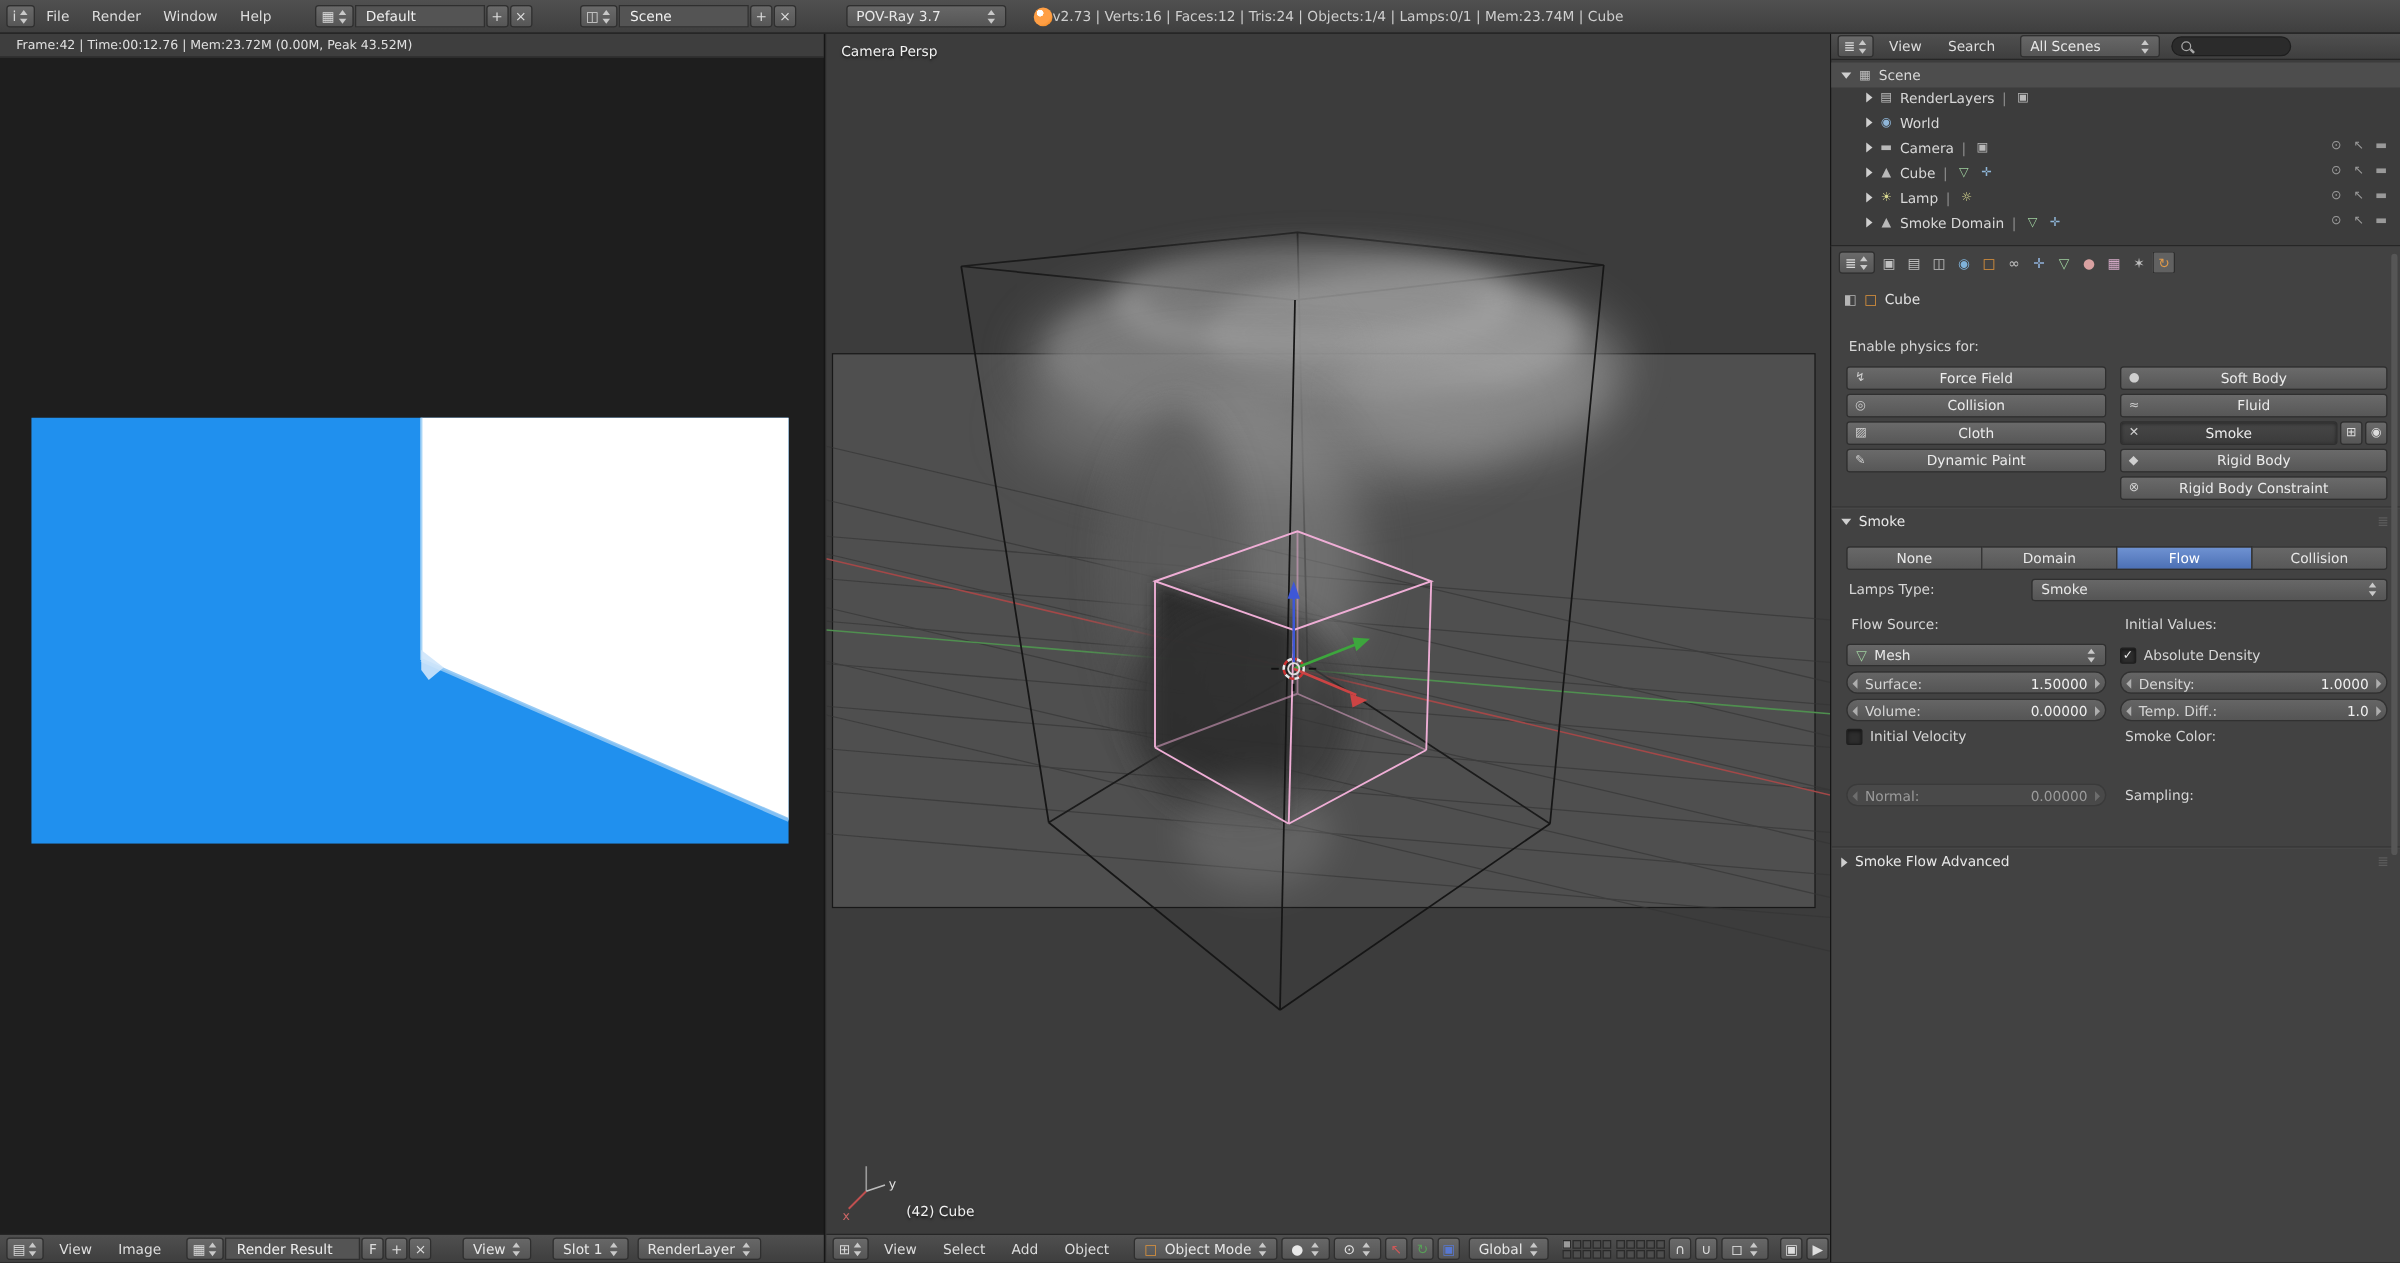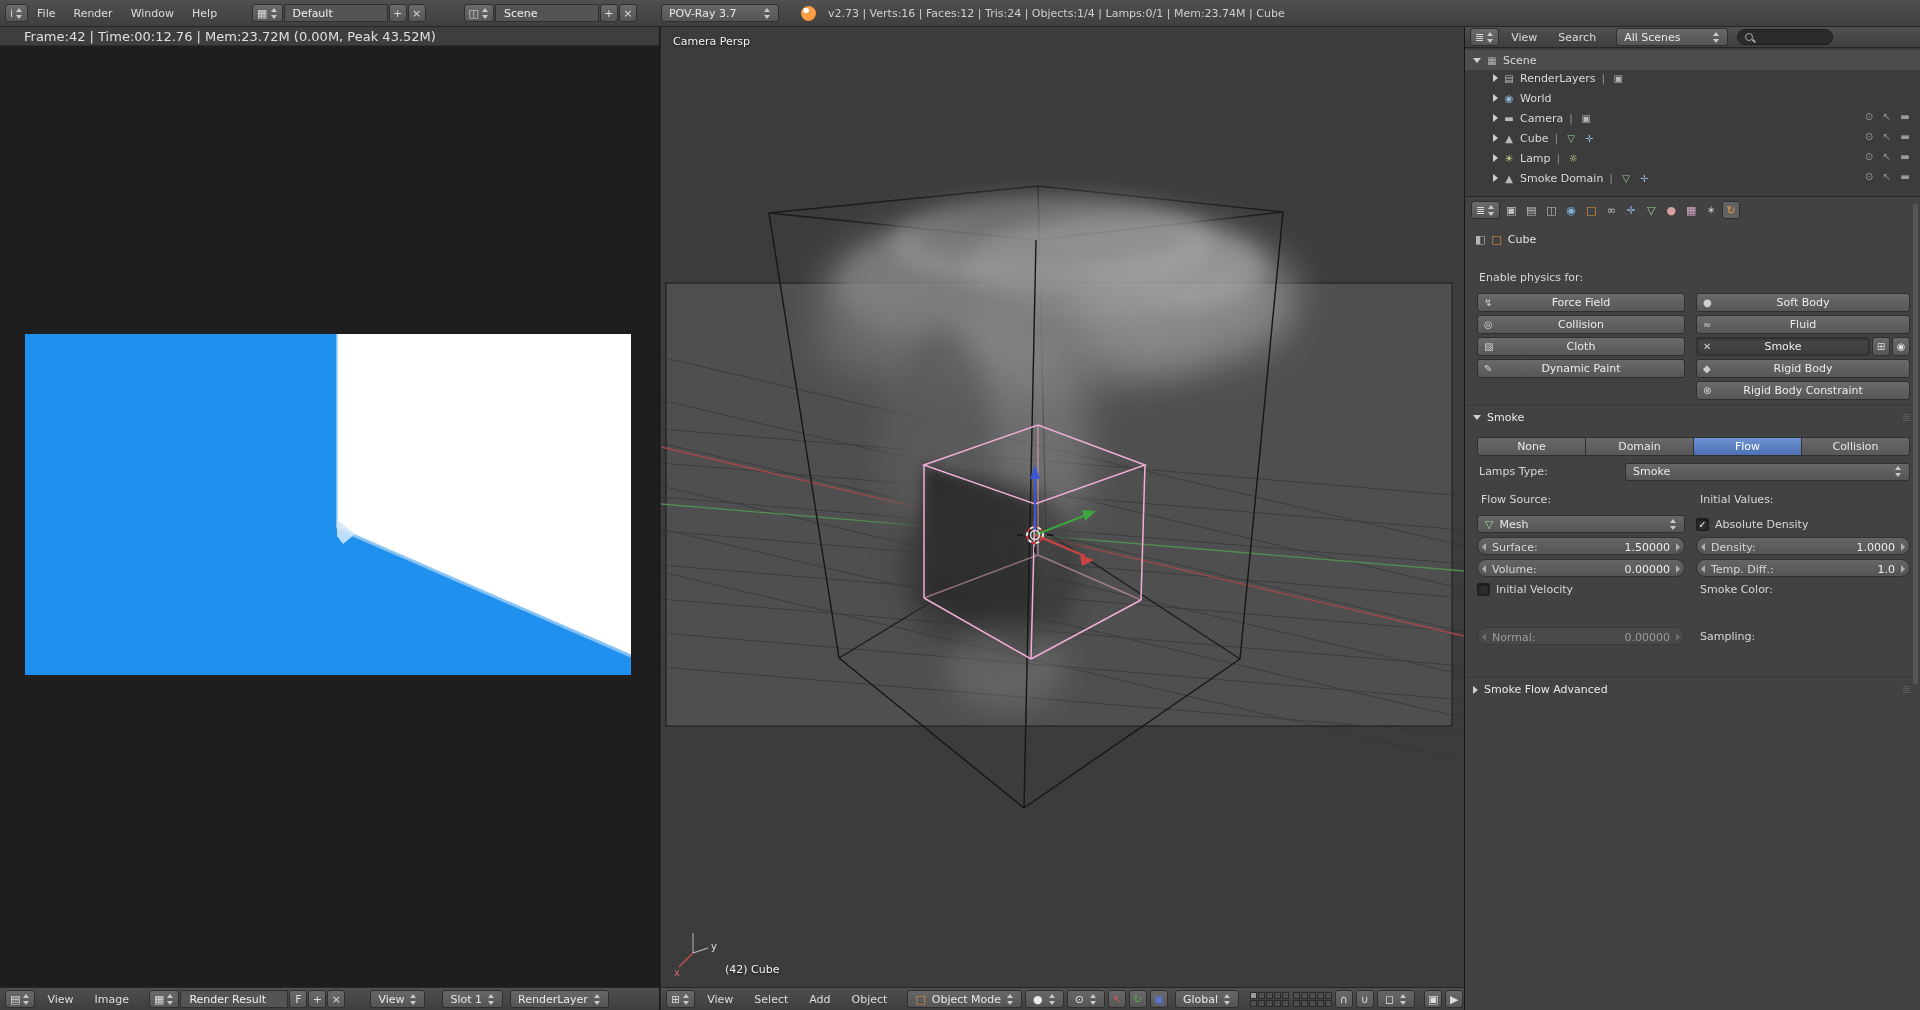--- a/index.html
+++ b/index.html
@@ -43,21 +43,21 @@
 
 
 #top-header{position:absolute;left:0;top:0;width:1920px;height:27px;display:flex;align-items:center;
   background:linear-gradient(#505050,#3f3f3f);border-bottom:1px solid #242424;padding:0 5px;z-index:5}
 .blogo{width:15px;height:15px;border-radius:50%;flex:none;
   background:radial-gradient(circle at 34% 30%,#fff 0 18%,#ff9f45 20% 60%,#e87d0d 100%)}
 
 
 #image-editor{position:absolute;left:0;top:27px;width:660px;height:983px;background:#1e1e1e;border-right:1px solid #161616}
 #render-info{height:19px;background:#3e3e3e;border-bottom:1px solid #2c2c2c;display:flex;align-items:center;
-  padding:0 24px;font-size:13px;color:#e0e0e0}
+  padding:0 13px;font-size:10px;color:#e0e0e0}
 .ed-hdr{position:absolute;left:0;right:0;bottom:0;height:23px;display:flex;align-items:center;gap:3px;
   background:linear-gradient(#4f4f4f,#3e3e3e);border-top:1px solid #262626;padding:0 5px;z-index:4}
 
 
 #viewport{position:absolute;left:661px;top:27px;width:803px;height:983px;background:#3c3c3c;overflow:hidden}
 .vplabel{position:absolute;color:#f2f2f2;text-shadow:0 1px 2px rgba(0,0,0,.6);z-index:3}
 .layers{display:inline-flex;gap:4px;align-items:center}
 .lgrid{display:grid;grid-template-columns:repeat(5,7px);grid-auto-rows:7px;gap:1px}
 .lcell{background:#4e4e4e;border:1px solid #2a2a2a}
 .lcell.on{background:#9a9a9a}
@@ -127,27 +127,27 @@
     <span style="display:inline-flex;align-items:center;gap:1px;margin-left:38px">
       <span class="ebtn">
         <span>◫</span>
         <span class="arr"></span>
       </span>
       <span class="tfield" style="width:104px">Scene</span>
       <span class="wbtn">+</span>
       <span class="wbtn">×</span>
     </span>
 
-    <span class="dd" style="margin-left:24px;width:118px">
+    <span class="dd" style="margin-left:40px;width:128px">
       <span>POV-Ray 3.7</span>
       <span class="arr" style="margin-left:auto"></span>
     </span>
 
     <span class="blogo" style="margin-left:22px"></span>
-    <span style="margin-left:12px;color:#cfcfcf">v2.73 | Verts:16 | Faces:12 | Tris:24 | Objects:1/4 | Lamps:0/1 | Mem:23.74M | Cube</span>
+    <span style="margin-left:0;color:#cfcfcf">v2.73 | Verts:16 | Faces:12 | Tris:24 | Objects:1/4 | Lamps:0/1 | Mem:23.74M | Cube</span>
   </header>
 
   <section id="image-editor">
     <div id="render-info">Frame:42 | Time:00:12.76 | Mem:23.72M (0.00M, Peak 43.52M)</div>
 
     <svg class="abs" style="left:25px;top:307px" width="606" height="341">
       <rect x="0" y="0" width="606" height="341" fill="#2090ee"></rect>
       <polygon points="312,0 606,0 606,321 312,194" fill="#ffffff"></polygon>
       <line x1="312" y1="194" x2="606" y2="322" stroke="#8ec6f4" stroke-width="3" opacity="0.9"></line>
       <line x1="312" y1="0" x2="312" y2="194" stroke="#9fd0f6" stroke-width="2" opacity="0.8"></line>

